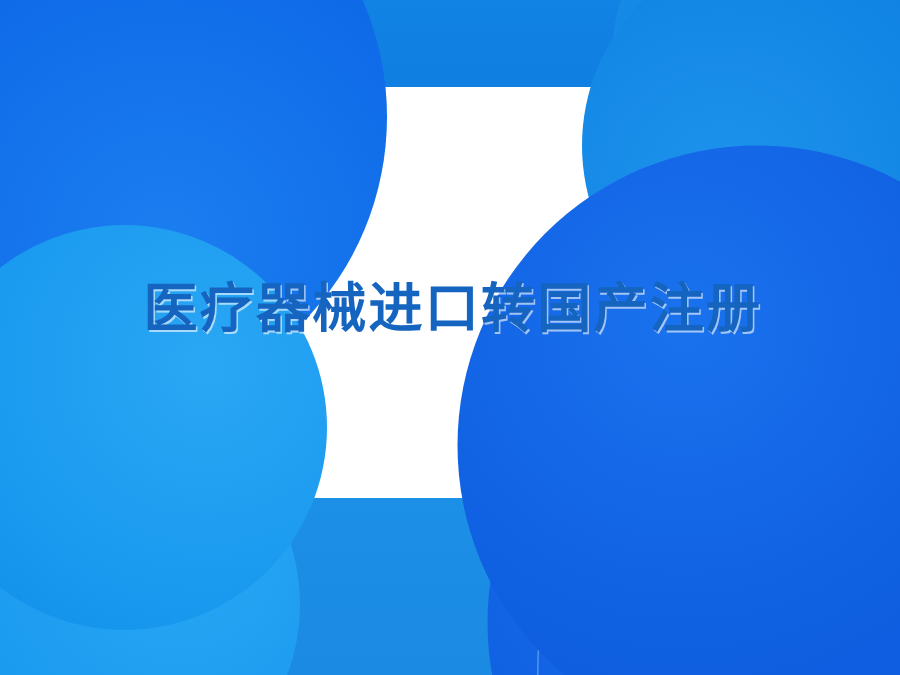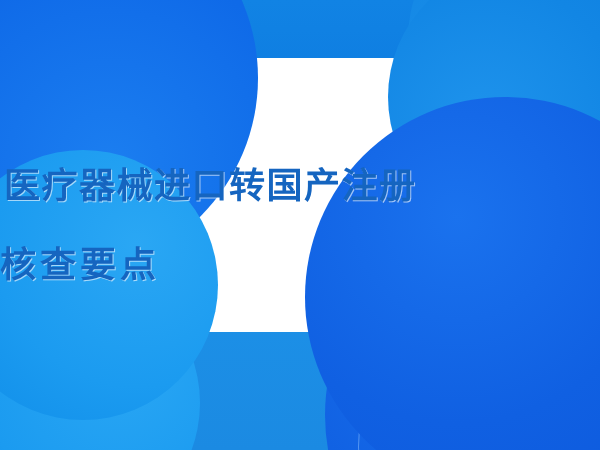--- a/index.html
+++ b/index.html
@@ -156,21 +156,21 @@
 
   
   .title-block {
     position: absolute;
     left: 0;
     top: 0;
     width: 600px;
     height: 450px;
     display: flex;
     flex-direction: column;
-    align-items: flex-start;
+    align-items: center;
     justify-content: center;
     pointer-events: none;
   }
 
   .title-line {
     color: #1565c0;
     font-family: "Liberation Sans", "DejaVu Sans", sans-serif;
     font-weight: 700;
     font-size: 36px;
     letter-spacing: 1.5px;
@@ -203,16 +203,15 @@
 
   <div class="card">
     <div class="card-cut card-cut-tl"></div>
     <div class="card-cut card-cut-tr"></div>
     <div class="card-cut card-cut-bl"></div>
     <div class="card-cut card-cut-br"></div>
   </div>
 
   <div class="title-block">
     <div class="title-line title-line-1">医疗器械进口转国产注册</div>
-    <div class="title-line title-line-2">核查要点</div>
   </div>
 
 </div>
 
 </body></html>

